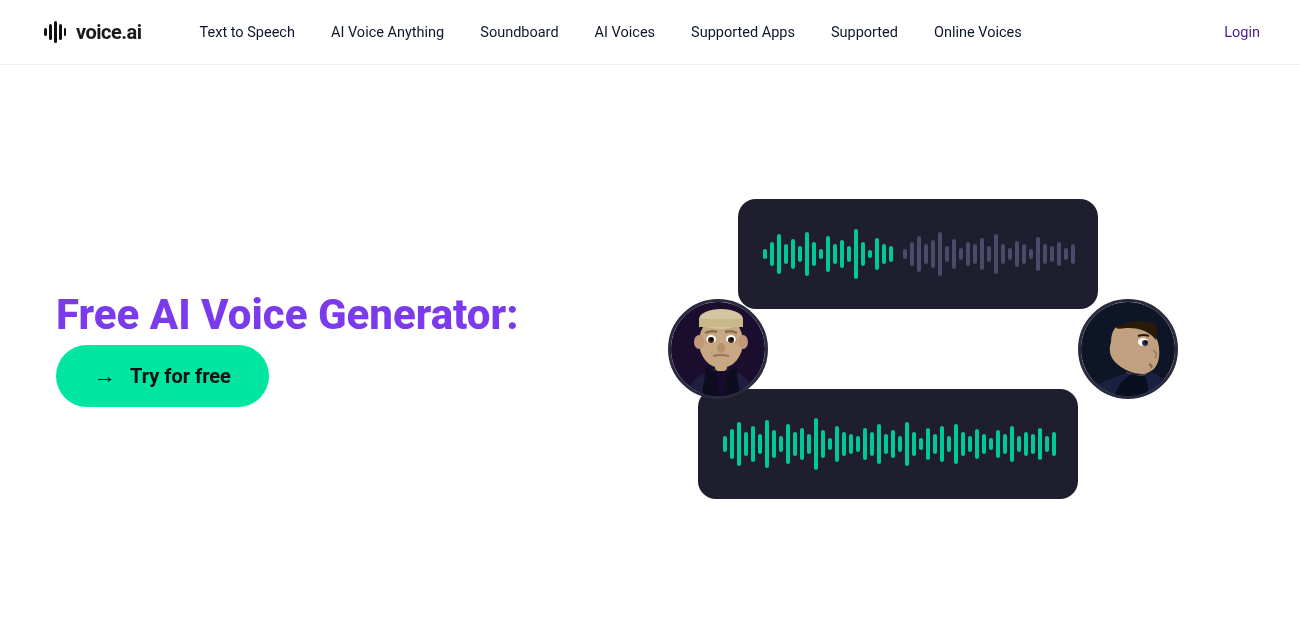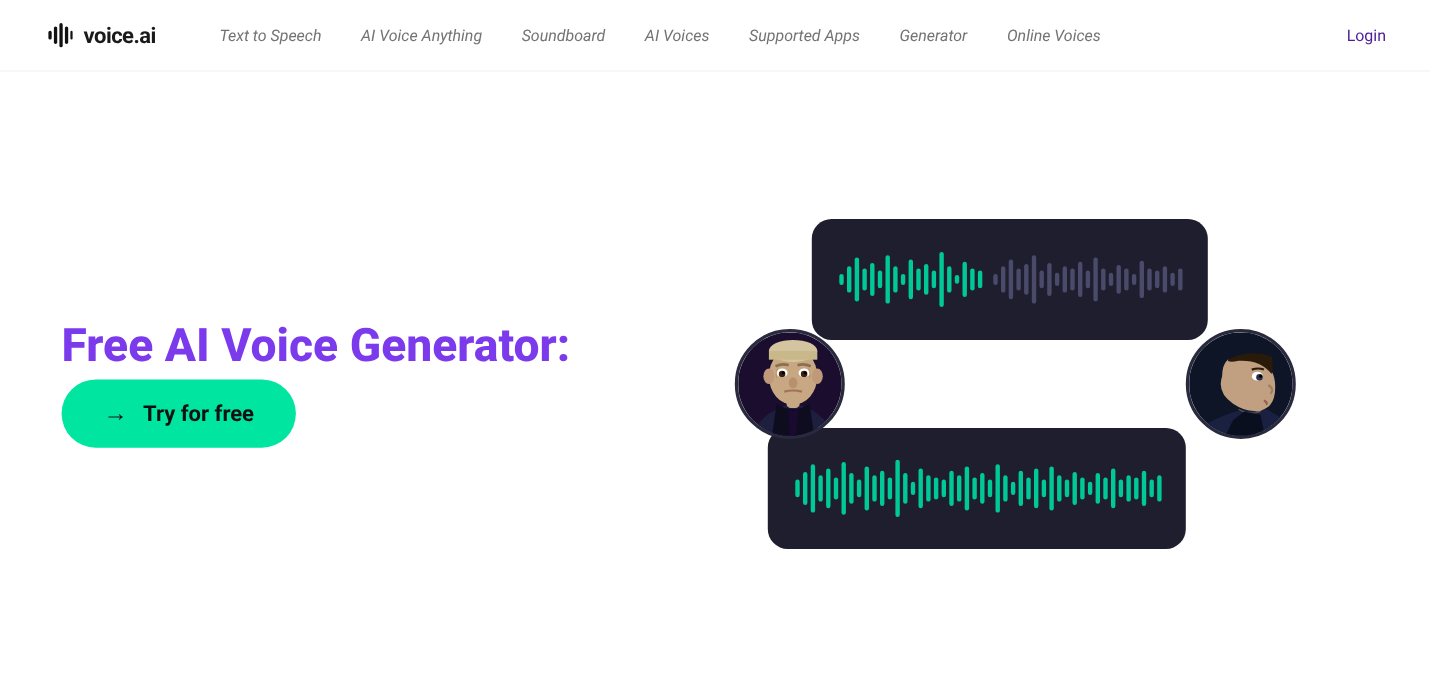--- a/index.html
+++ b/index.html
@@ -50,26 +50,25 @@
 
     nav {
       display: flex;
       align-items: center;
       gap: 0px;
       flex: 1;
     }
 
     nav a {
       font-size: 14.5px;
-      color: #737373;
+      color: #0f172a;
       text-decoration: none;
       padding: 0 18px;
       white-space: nowrap;
       font-weight: 450;
-      font-style: italic;
     }
 
     .login-btn {
       margin-left: auto;
       font-size: 14.5px;
       color: #4c1d95;
       font-weight: 450;
       cursor: pointer;
     }
 
@@ -212,21 +211,21 @@
     </svg>
     <span class="logo-text">voice.ai</span>
   </a>
 
   <nav>
     <a href="#">Text to Speech</a>
     <a href="#">AI Voice Anything</a>
     <a href="#">Soundboard</a>
     <a href="#">AI Voices</a>
     <a href="#">Supported Apps</a>
-    <a href="#">Generator</a>
+    <a href="#">Supported</a>
     <a href="#">Online Voices</a>
   </nav>
 
   <span class="login-btn">Login</span>
 </header>
 
 <section class="hero">
   <div class="hero-left">
     <div class="hero-title-purple">Free AI Voice Generator:</div>
     <a class="try-btn" href="#">

